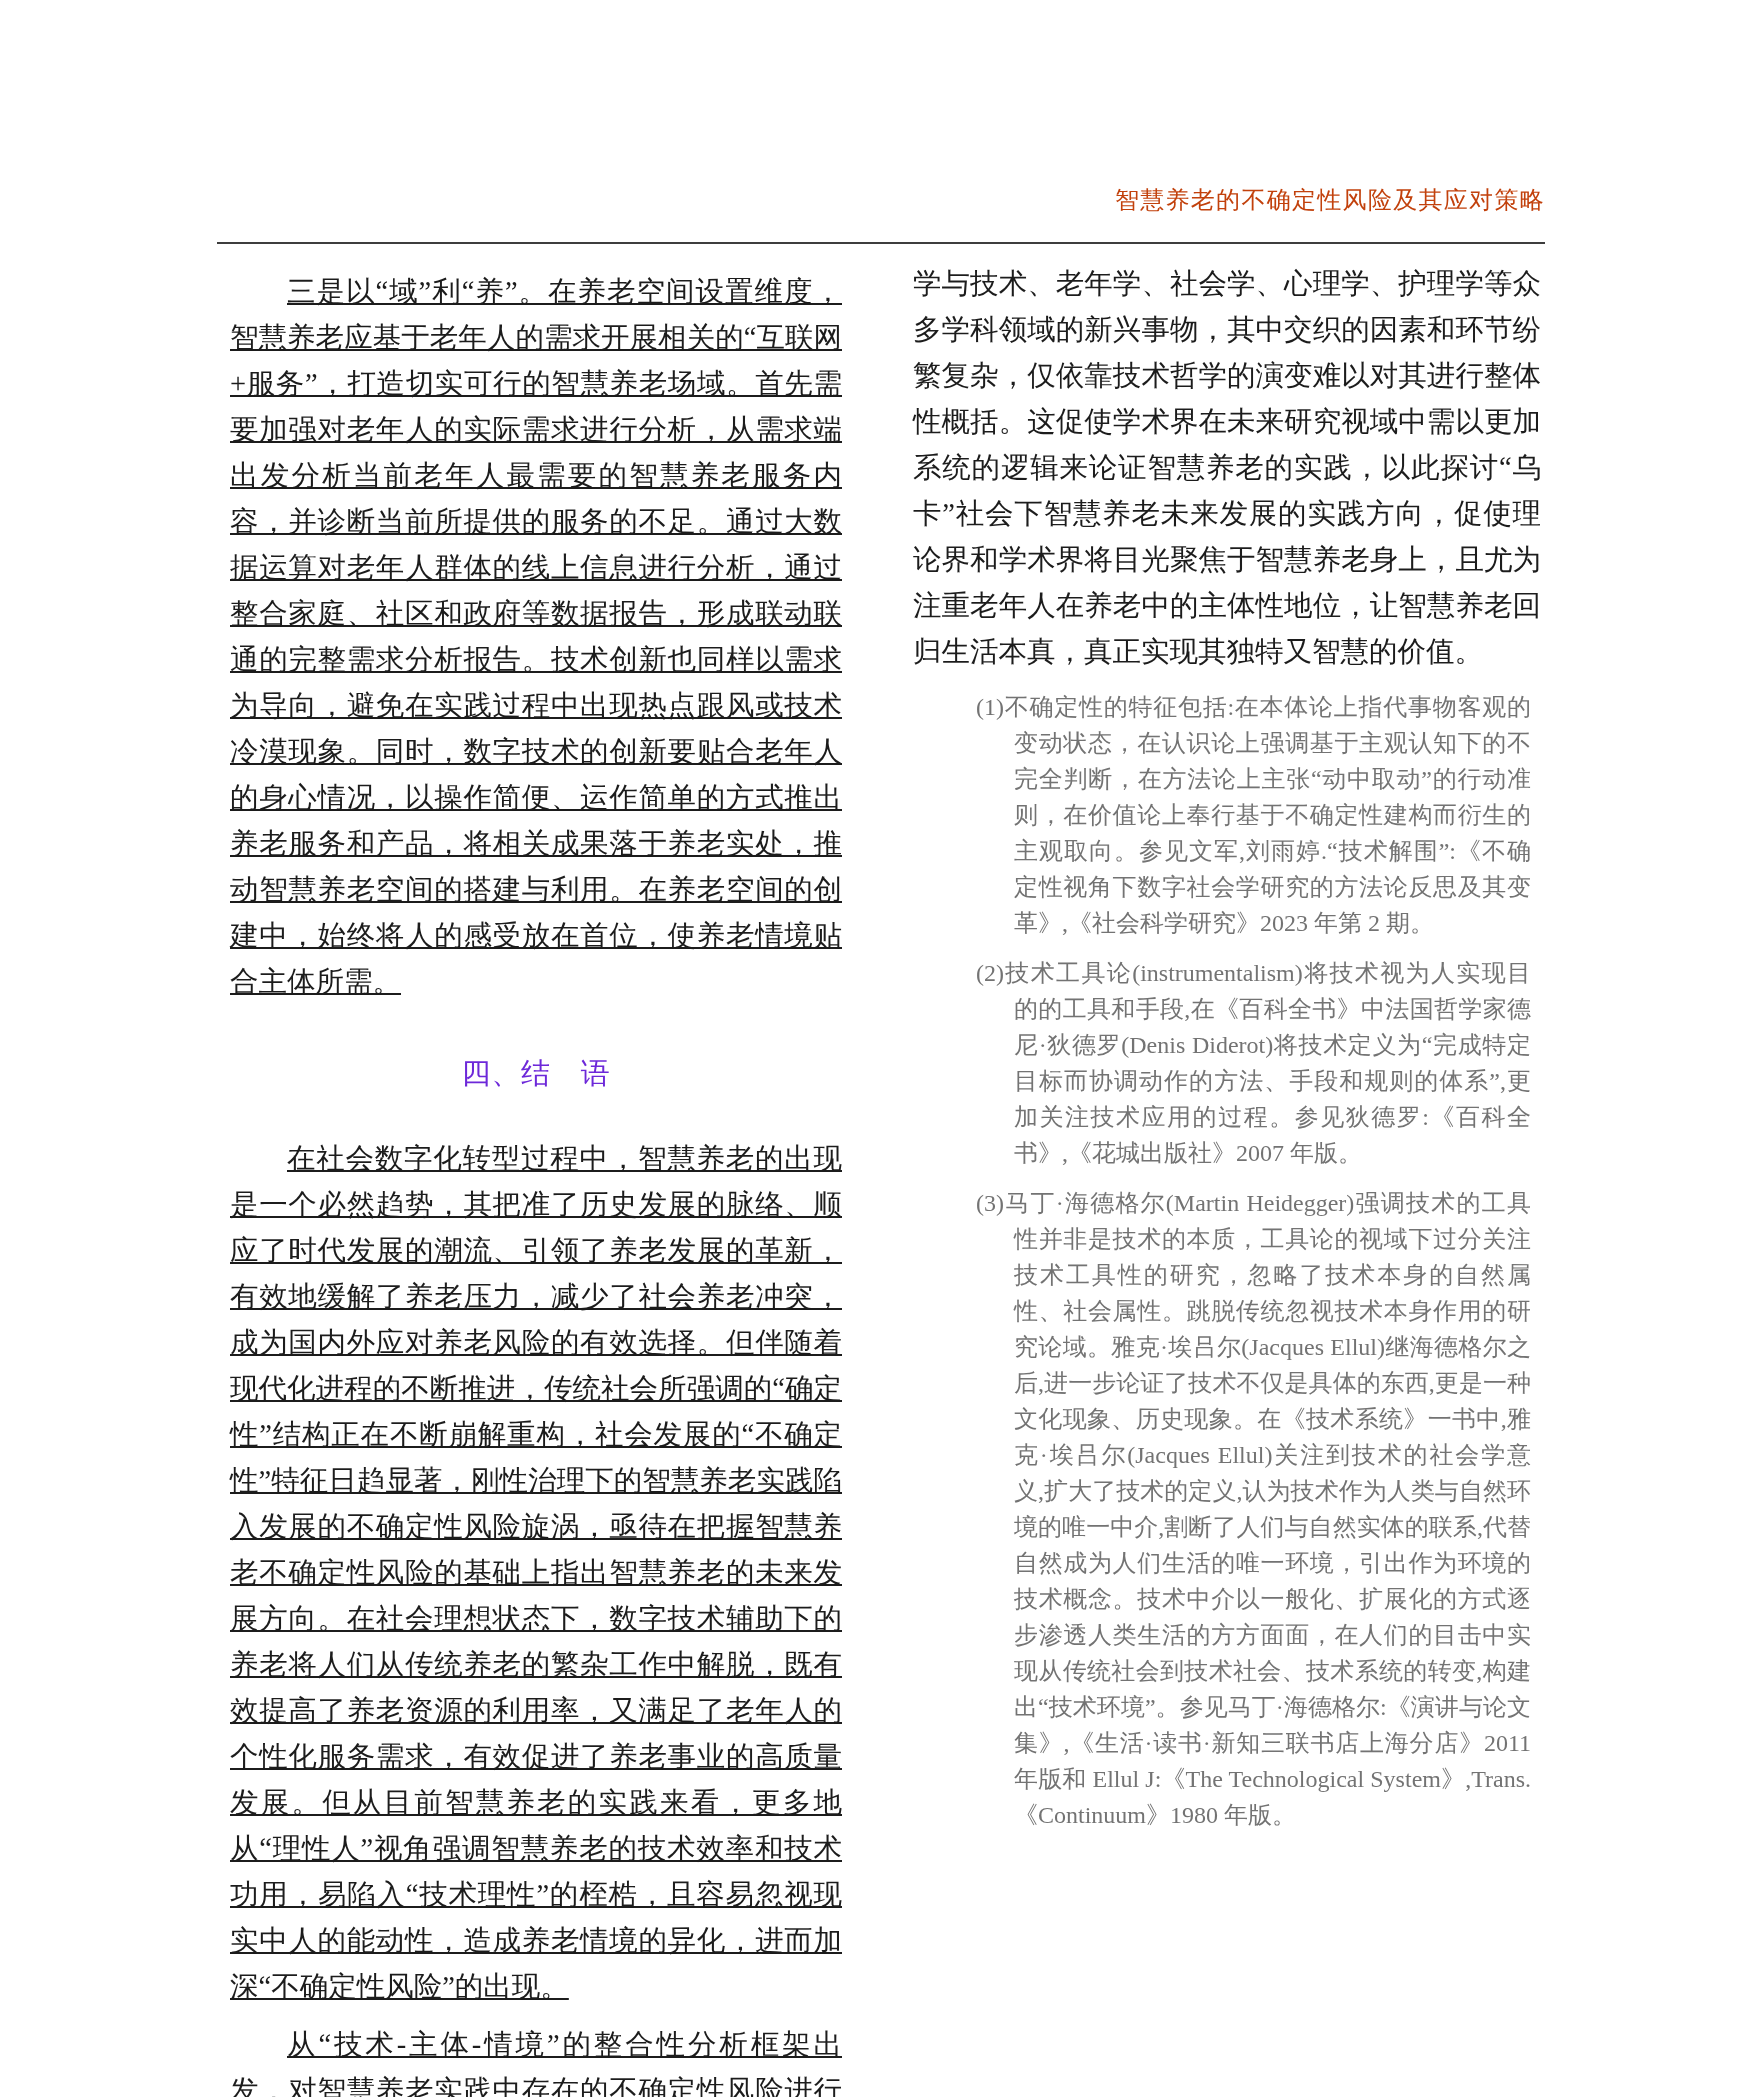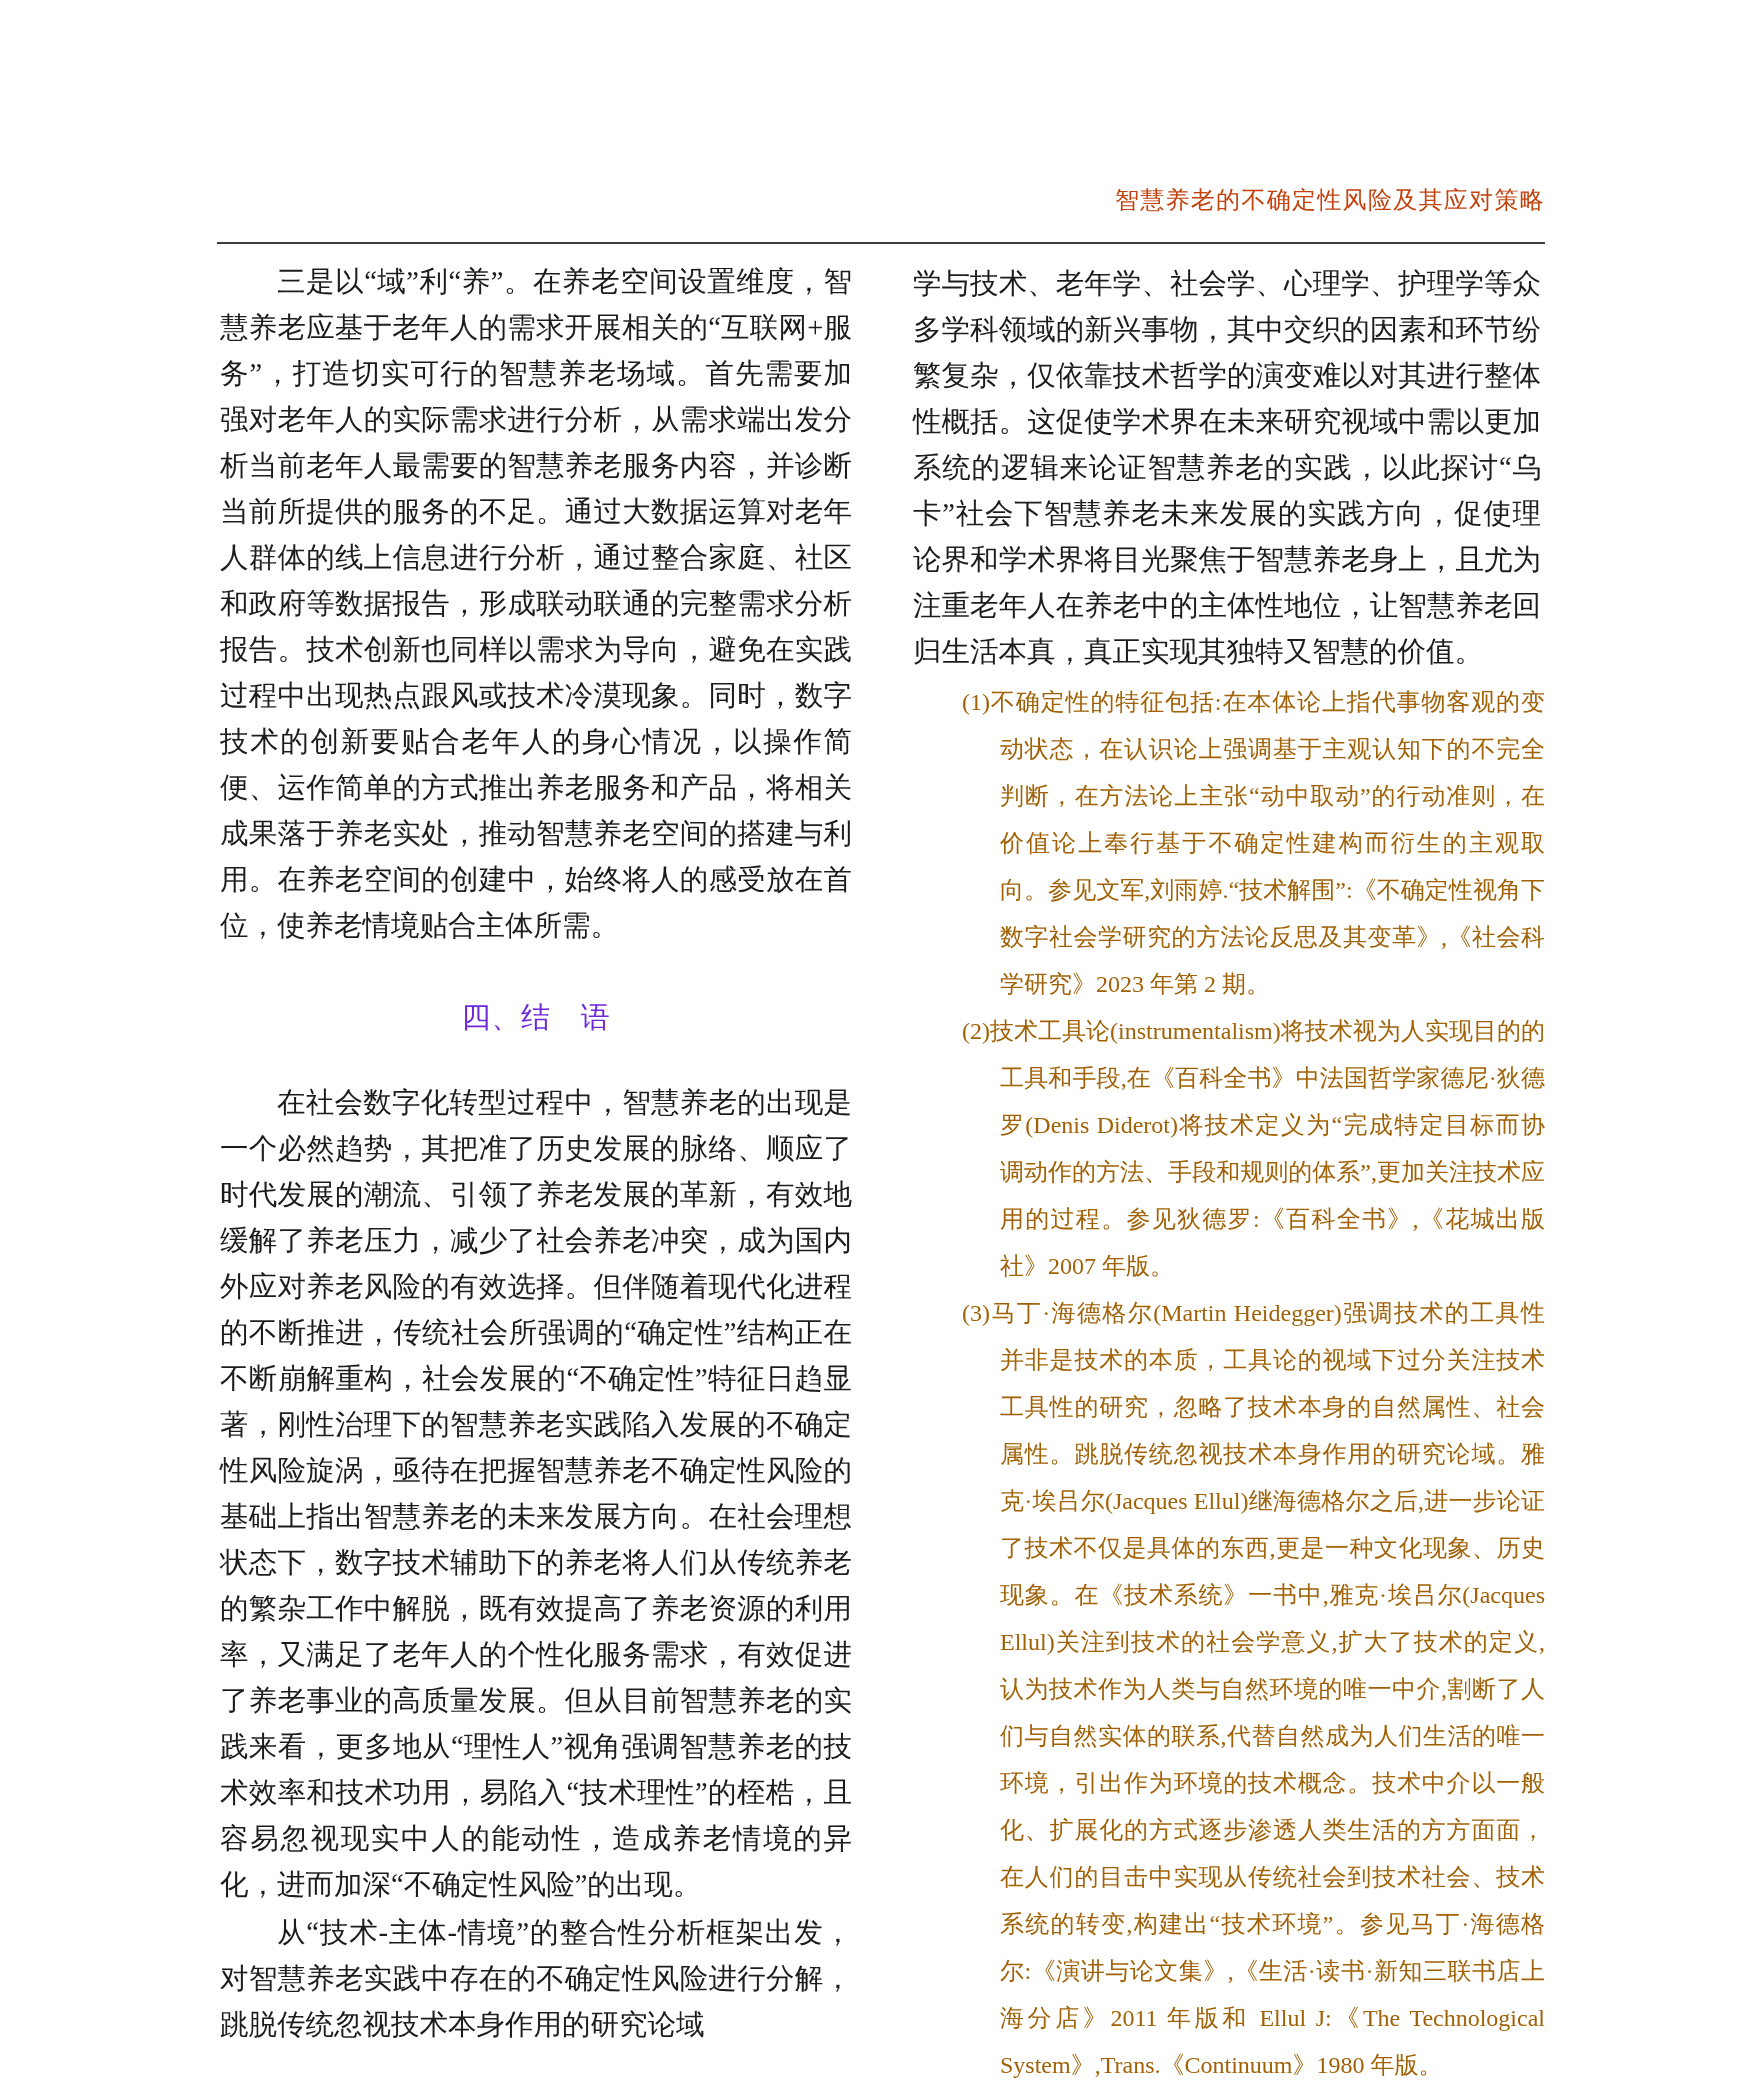--- a/index.html
+++ b/index.html
@@ -33,47 +33,47 @@
     position: absolute;
     top: 257px;
     width: 636px;
     font-size: 28.5px;
     line-height: 46px;
     text-align: justify;
     text-justify: inter-ideograph;
   }
   .col-left  { left: 218px; }
   .col-right { left: 909px; }
-  p.body-para { margin: 2px; text-indent: 2em; }
+  p.body-para { margin: 12px; text-indent: 2em; text-decoration: underline; }
   p.body-para-cont { margin: 4px; text-indent: 0; }
   h2.section-heading {
     margin: 45px 0 40px;
     font-size: 29px;
     font-weight: normal;
     text-align: center;
     letter-spacing: 0.8px;
     line-height: 46px;
     color: #6d28d9;
   }
   .notes-label {
     margin: 70px 0 19.3px;
     font-weight: bold;
     font-size: 24px;
     line-height: 30px;
     color: #161616;
   }
   .note {
-    margin: 0;
+    margin: 14px;
     font-size: 24px;
-    line-height: 47px;
+    line-height: 36px;
     padding-left: 91px;
     text-indent: -38px;
     text-align: justify;
     text-justify: inter-ideograph;
-    color: #a16207;
+    color: #737373;
   }
 </style>
 </head>
 <body>
 
 <div class="page">
 
   <div class="running-title">智慧养老的不确定性风险及其应对策略</div>
   <div class="header-rule"></div>
 

